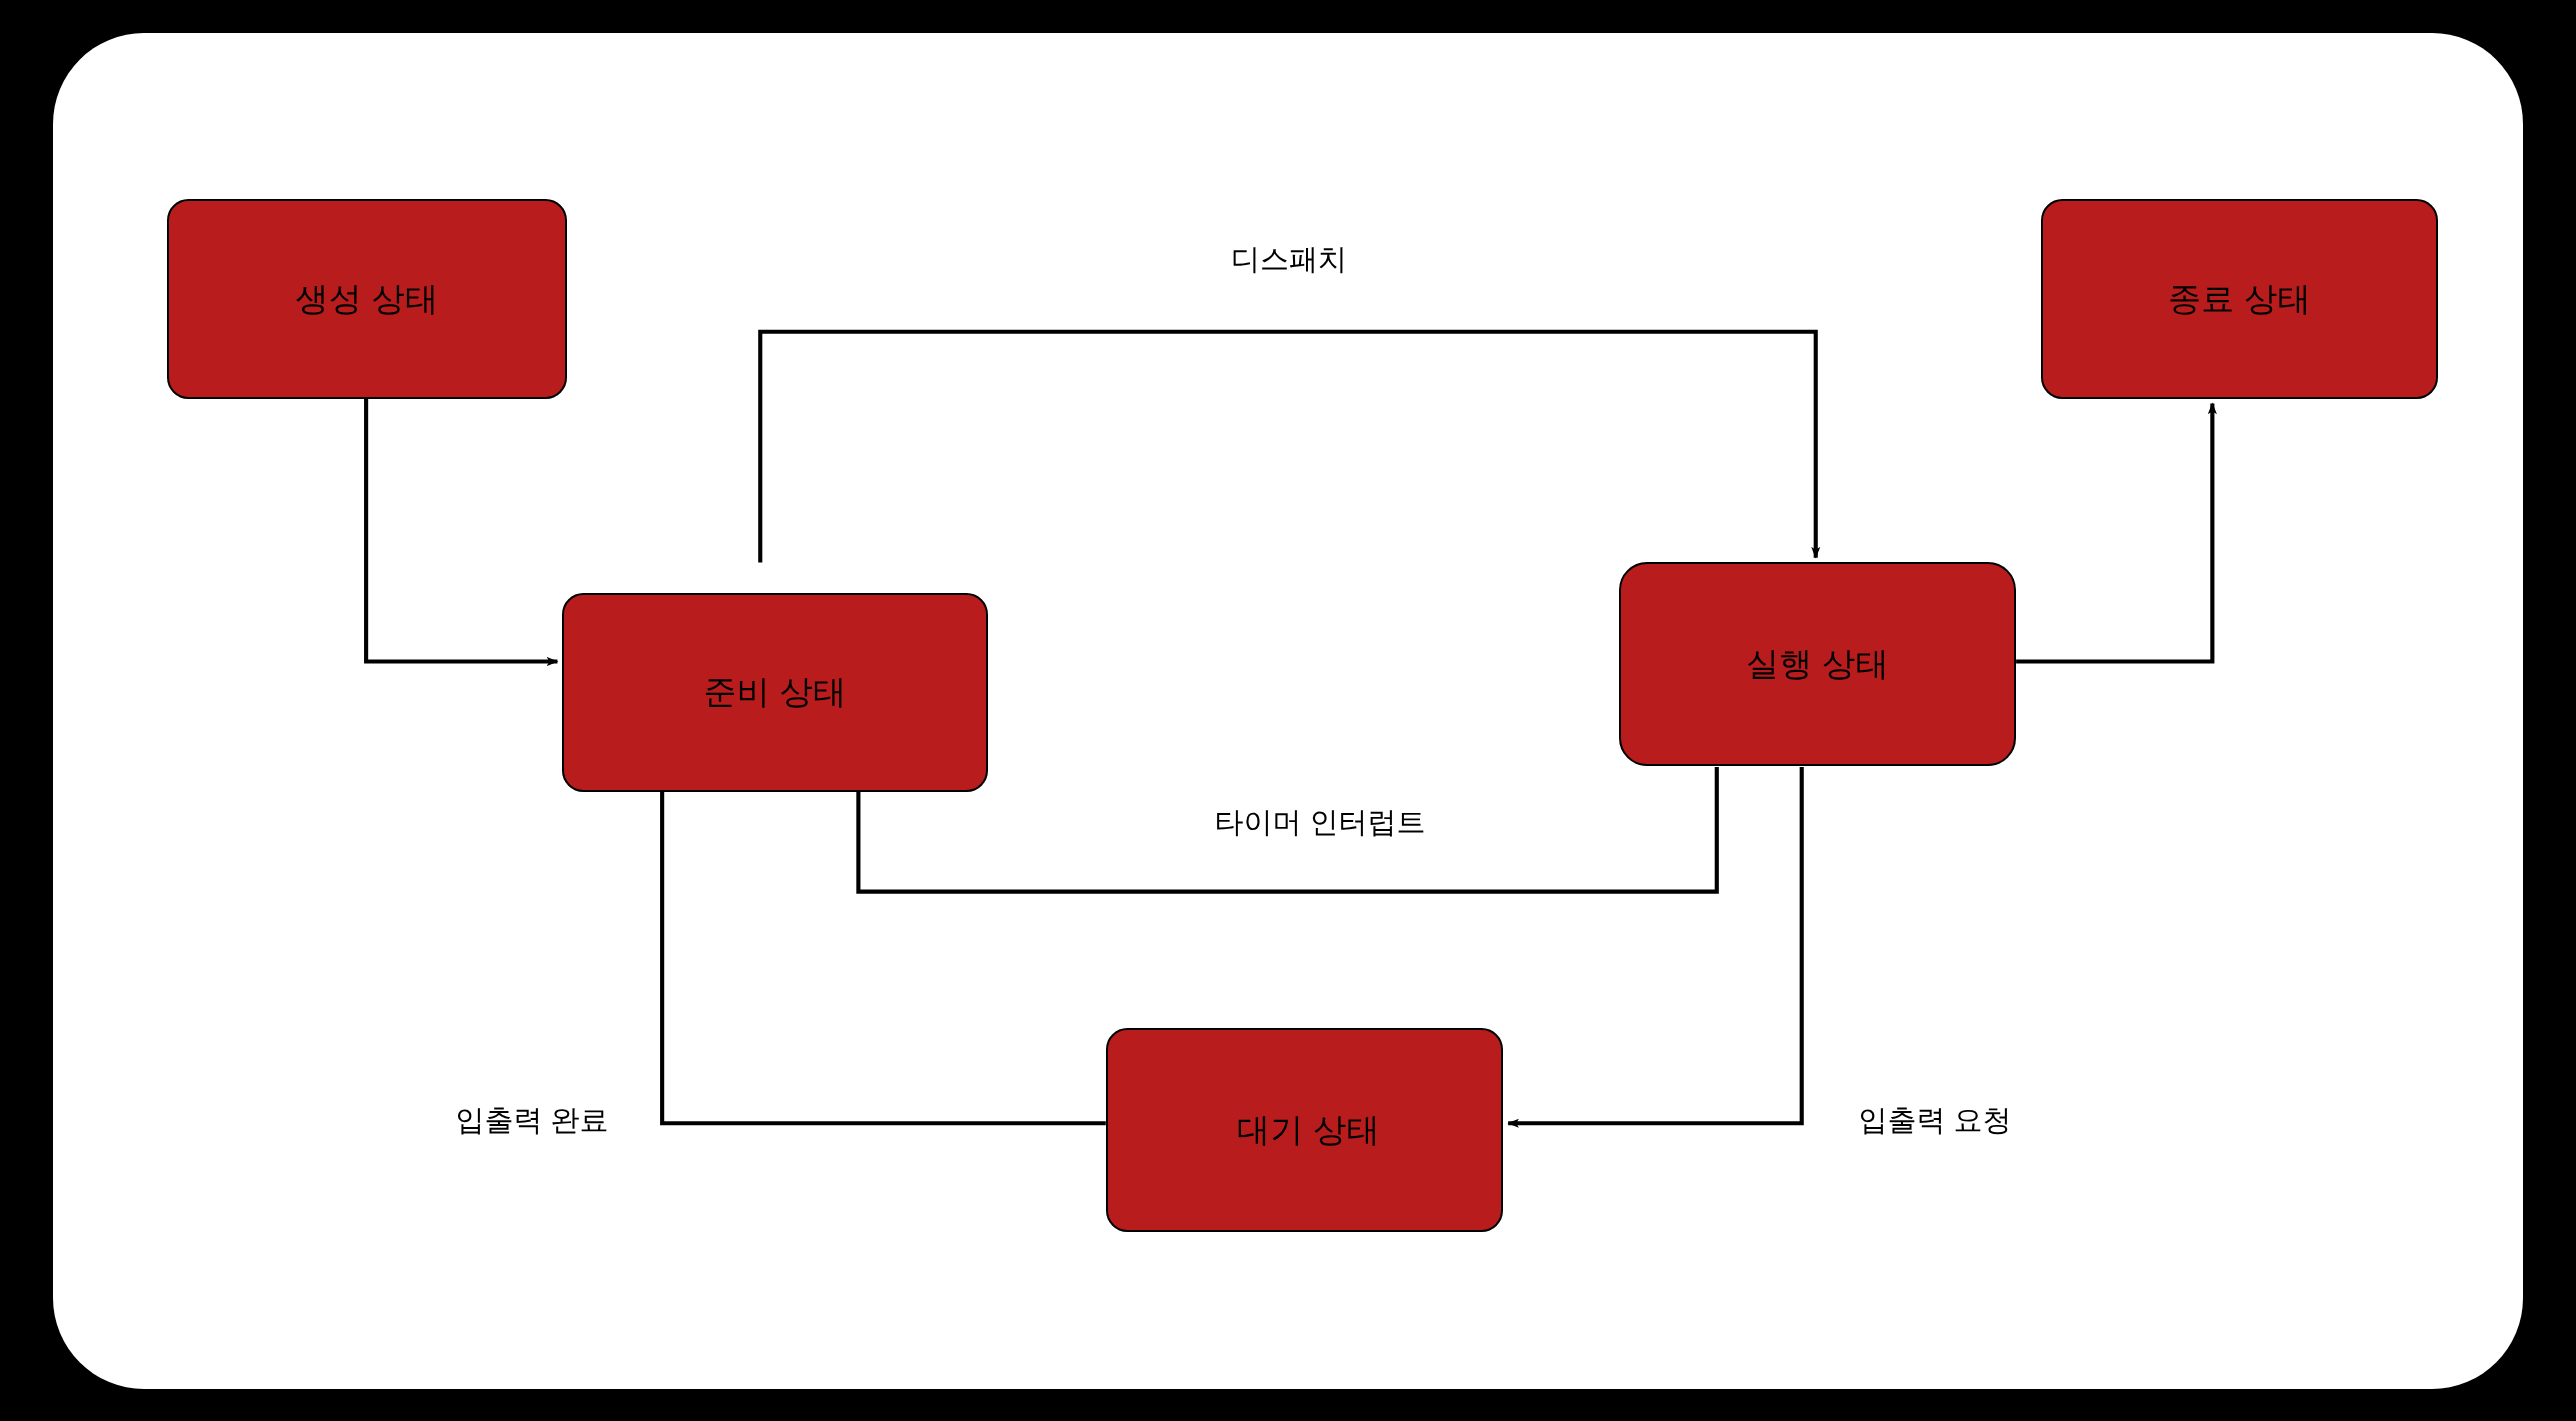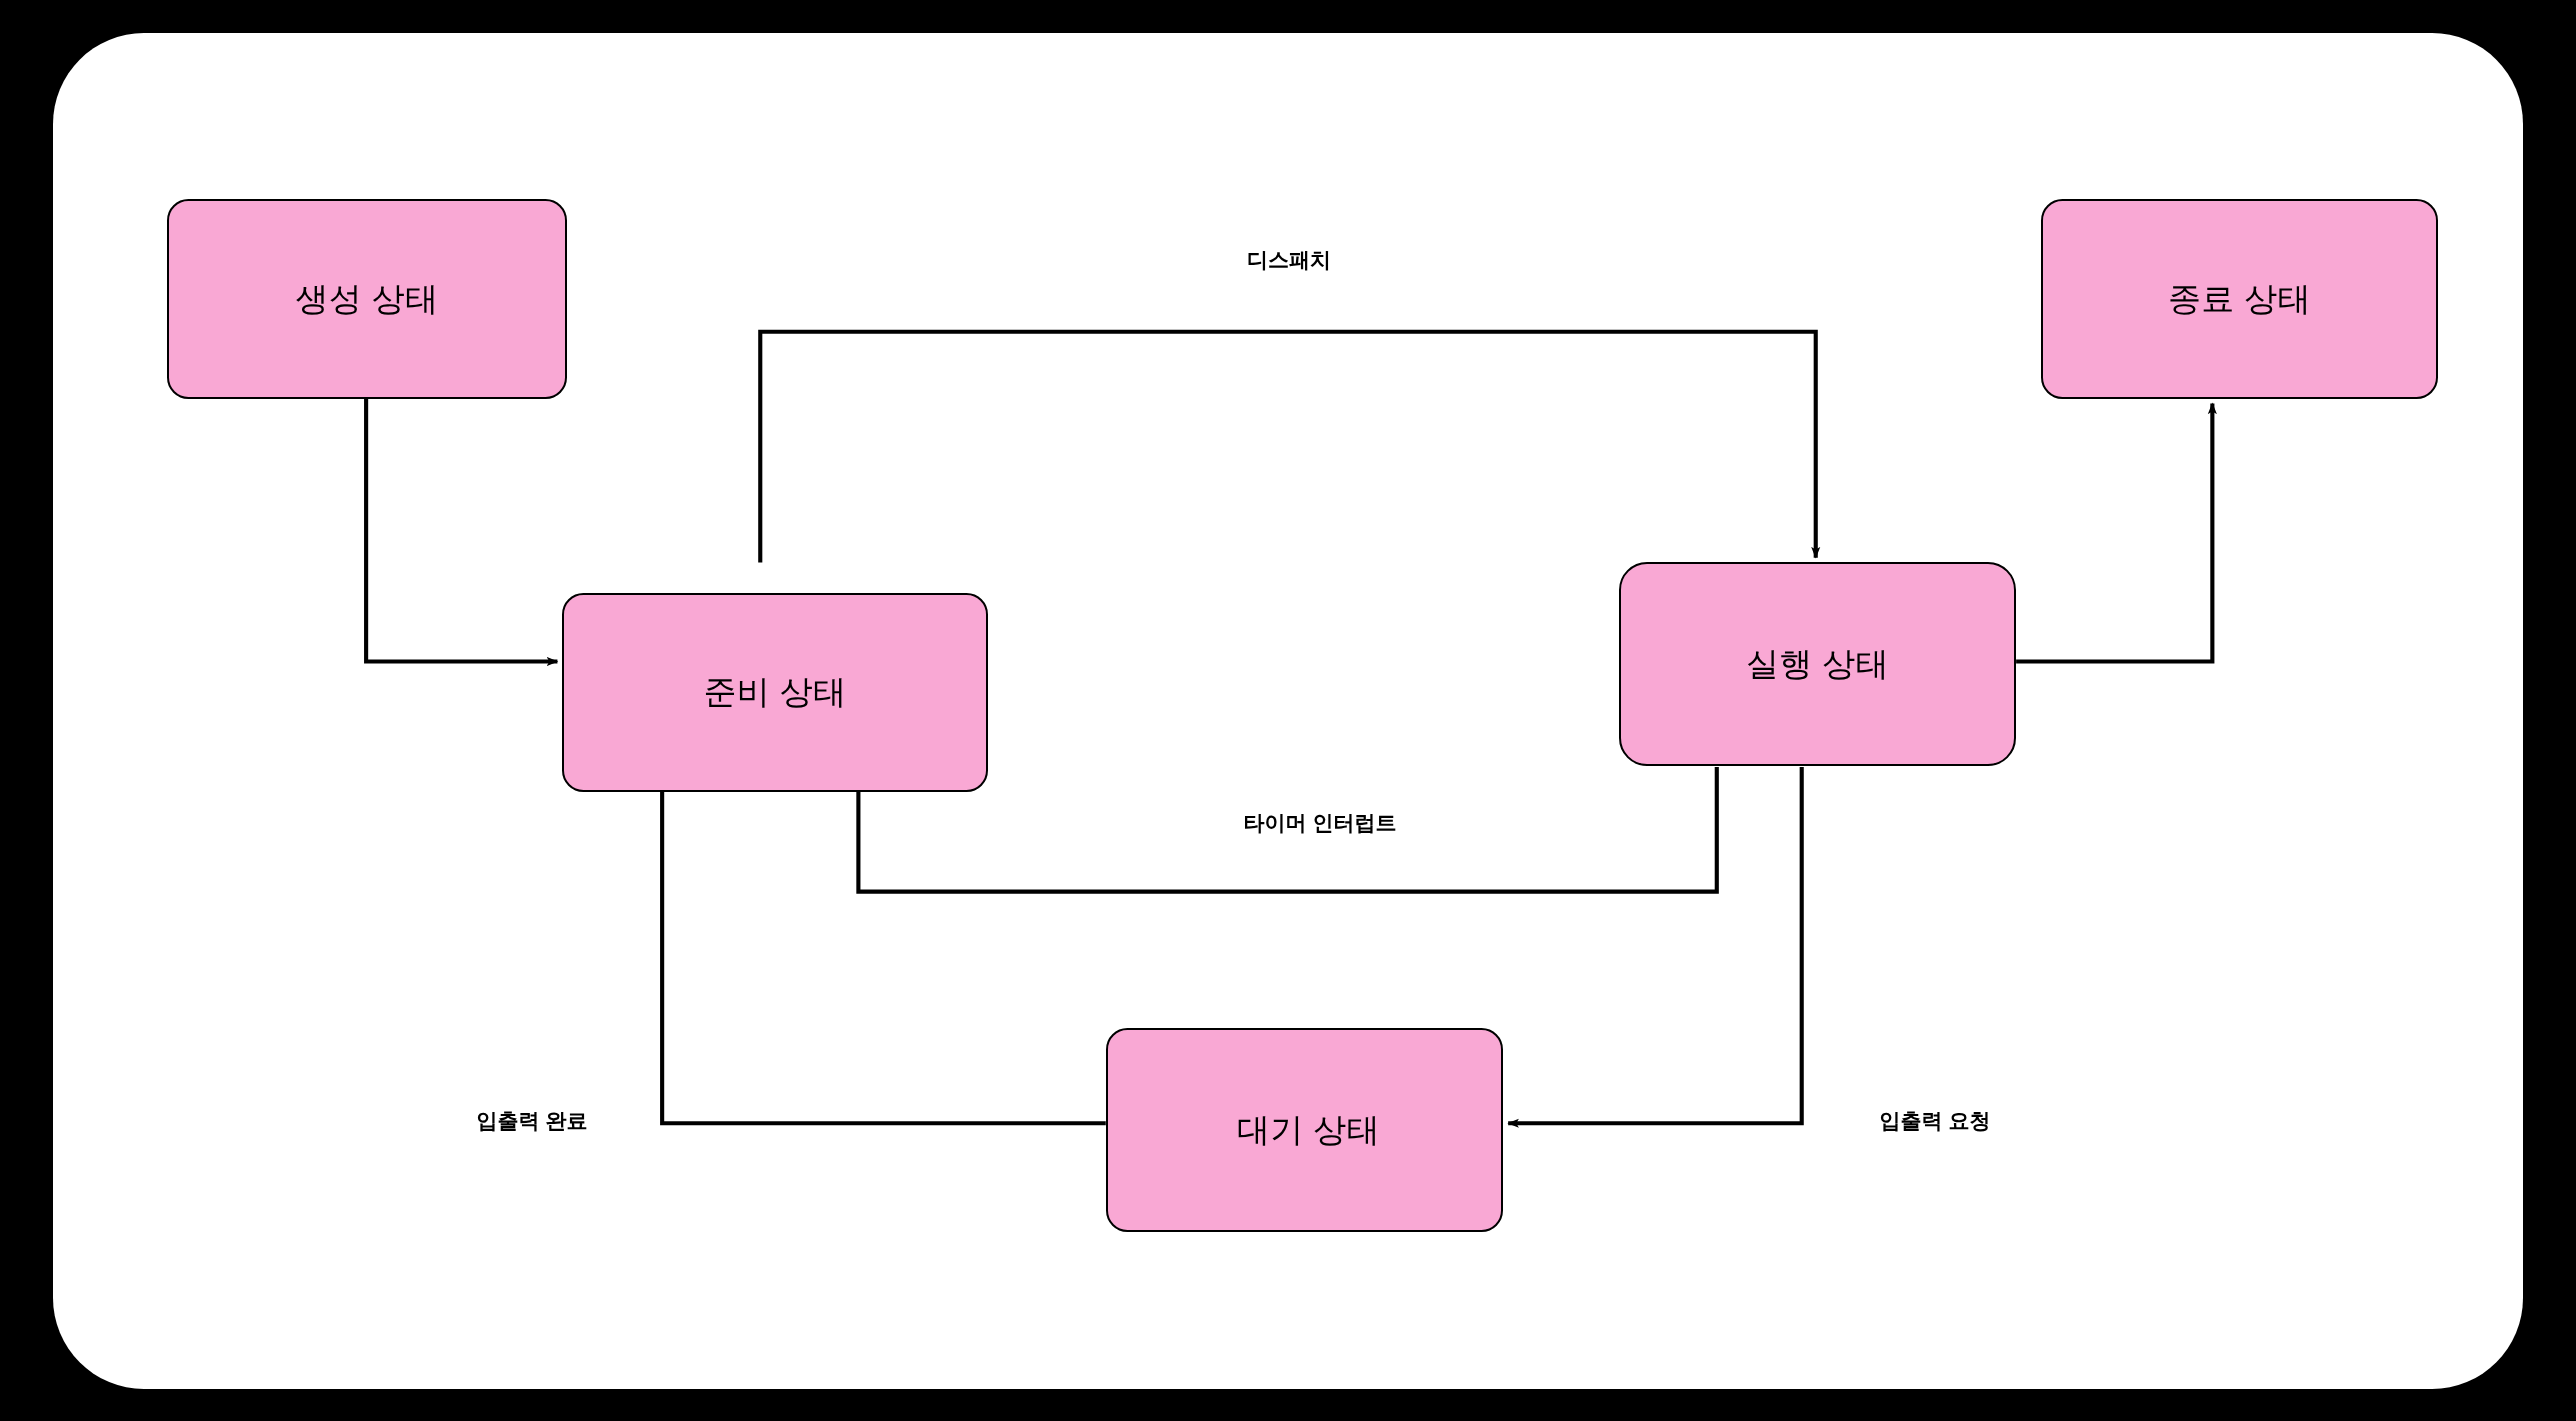--- a/index.html
+++ b/index.html
@@ -32,40 +32,39 @@
     position: absolute;
     left: 0;
     top: 0;
     width: 2576px;
     height: 1422px;
     pointer-events: none;
   }
   .node {
     position: absolute;
     box-sizing: border-box;
-    background: #f9a8d4;
+    background: #b91c1c;
     border: 2.5px solid #000000;
     border-radius: 21.4px;
     display: flex;
     align-items: center;
     justify-content: center;
   }
   .node .node-label {
     font-size: 33px;
     color: #000000;
     letter-spacing: 0.4px;
     white-space: nowrap;
   }
   .edge-label {
     position: absolute;
-    font-size: 21px;
+    font-size: 29px;
     color: #000000;
     white-space: nowrap;
     transform: translate(-50%, -50%);
-    font-weight: bold;
   }
 </style>
 </head>
 <body>
 
 <div id="canvas">
   <div id="board"></div>
 
   <svg class="edges" viewBox="0 0 3124 1724" xmlns="http://www.w3.org/2000/svg">
     <defs>

